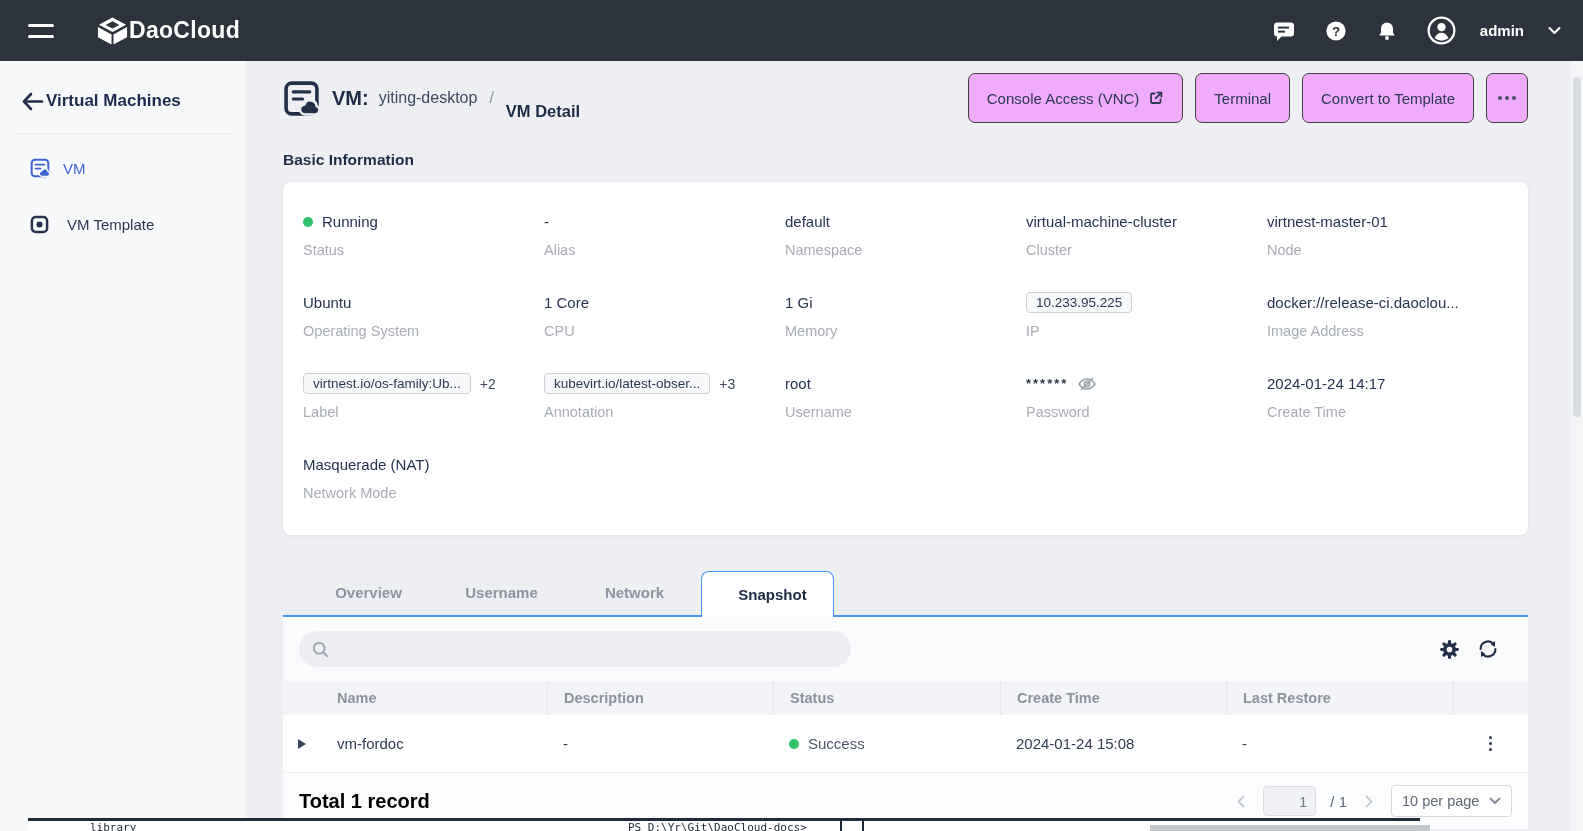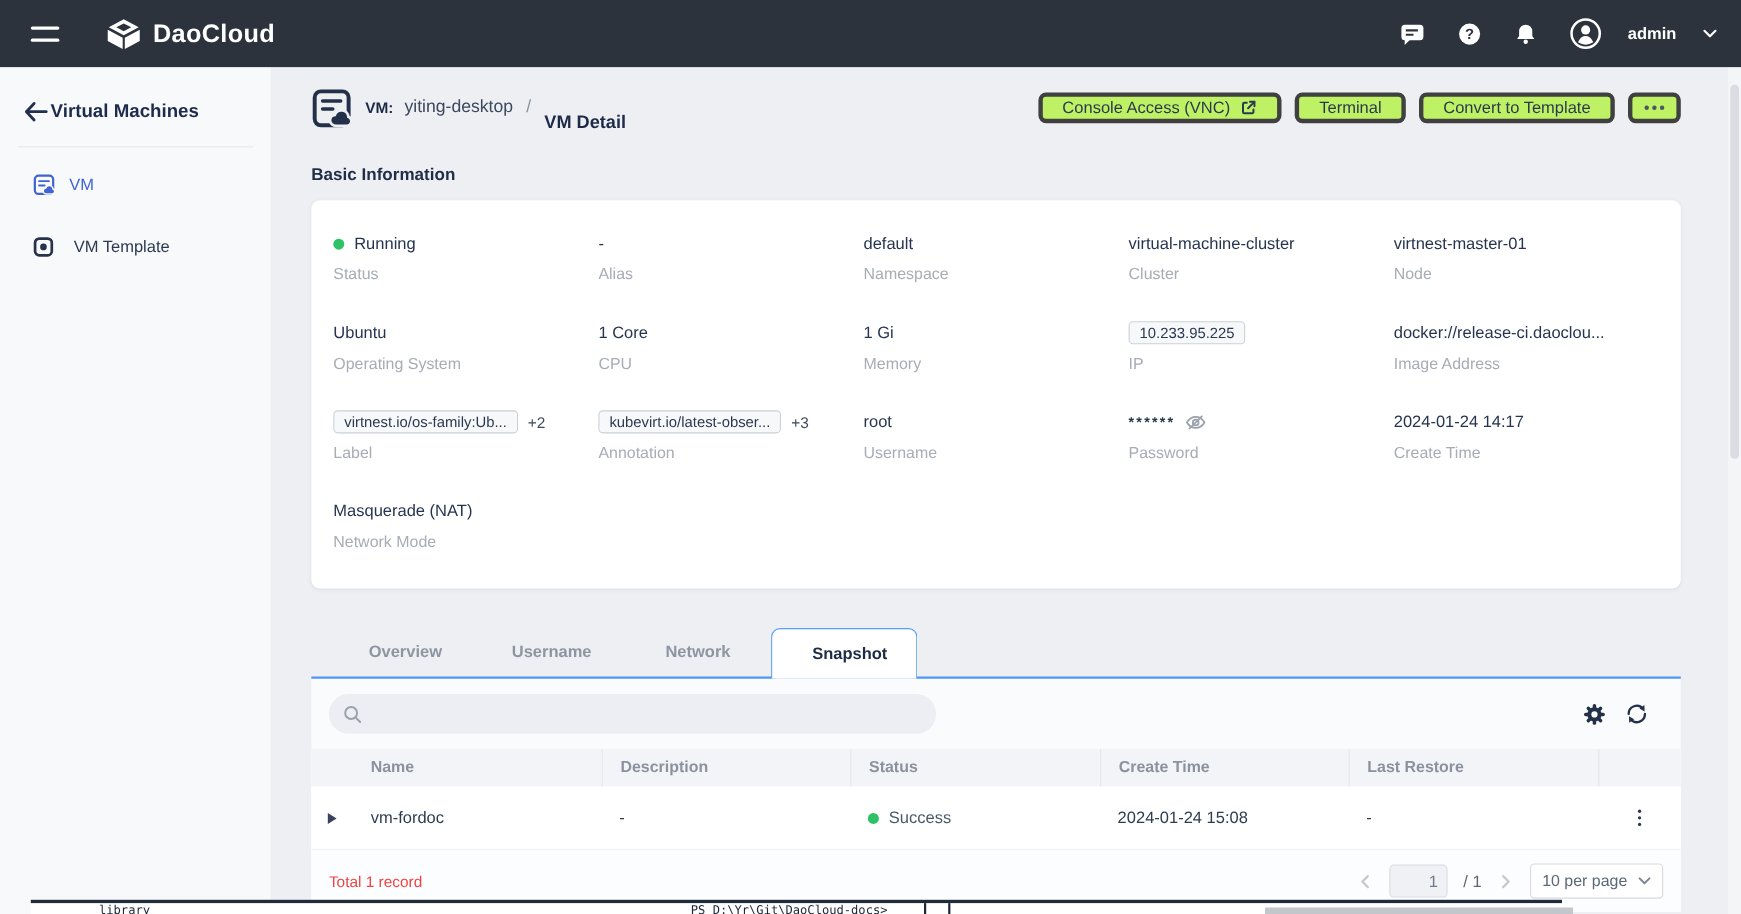--- a/index.html
+++ b/index.html
@@ -8,44 +8,44 @@
   body {
     position:relative;
     font-family:"Liberation Sans", sans-serif;
     background:#edeff3;
     color:#26334b;
   }
   
   .topbar{position:absolute;top:0;left:0;right:0;height:61px;background:#2d333c;display:flex;align-items:center;padding:0 22px;z-index:10;}
   .hamburger{width:26px;display:flex;flex-direction:column;gap:8px;cursor:pointer;margin:0 42px 0 6px;}
   .hamburger span{display:block;height:3px;background:#fff;border-radius:2px;}
-  .brand{display:flex;align-items:center;gap:10px;}
+  .brand{display:flex;align-items:center;}
   .brand-text{color:#fff;font-size:23px;font-weight:bold;letter-spacing:.3px;}
   .top-actions{margin-left:auto;display:flex;align-items:center;gap:29px;}
   .top-icon{display:flex;align-items:center;justify-content:center;cursor:pointer;}
   .user-chip{display:flex;align-items:center;gap:24px;cursor:pointer;}
   .user-name{color:#fff;font-size:15px;font-weight:bold;}
   
   .sidebar{position:absolute;top:61px;left:0;width:246px;bottom:0;background:#f8f9fb;}
   .side-head{display:flex;align-items:center;gap:2px;padding:30px 20px 22px 20px;}
   .side-title{font-size:17px;font-weight:bold;color:#1d2c4e;}
   .side-divider{height:1px;background:#e7e9ee;margin:0 16px;}
   .side-item{display:flex;align-items:center;gap:18px;padding-left:30px;height:40px;margin-top:14px;font-size:15px;color:#2c3950;cursor:pointer;}
   .side-item + .side-item{margin-top:16px;}
   .side-item.active{color:#3f63d2;gap:13px;}
   
   .main{position:absolute;left:246px;top:61px;right:0;bottom:0;padding:0 55px 0 37px;}
   .page-head{height:46px;margin-top:14px;display:flex;align-items:center;}
   .ph-icon{margin-right:12px;display:flex;}
-  .ph-entity{font-size:14px;font-weight:bold;color:#1c2a45;margin-right:10px;}
+  .ph-entity{font-size:20px;font-weight:bold;color:#1c2a45;margin-right:10px;}
   .ph-name{font-size:16px;color:#3b485e;margin-right:12px;}
   .ph-sep{font-size:16px;color:#8a93a0;margin-right:12px;}
   .ph-page{font-size:16.5px;font-weight:bold;color:#1c2a45;margin-top:26px;}
   .ph-actions{margin-left:auto;display:flex;gap:12px;align-items:center;}
-  .btn{height:28px;padding:0 18px;border:4px solid #404040;border-radius:7px;background:#bef264;color:#2b3950;font-size:15px;display:flex;align-items:center;gap:9px;cursor:pointer;white-space:nowrap;}
+  .btn{height:50px;padding:0 18px;border:1px solid #404040;border-radius:7px;background:#f0abfc;color:#2b3950;font-size:15px;display:flex;align-items:center;gap:9px;cursor:pointer;white-space:nowrap;}
   .btn-more{padding:0 11px;}
   .dots-h{display:flex;gap:3px;}
   .dots-h i{width:4px;height:4px;border-radius:50%;background:#4a5568;}
   .section-title{margin-top:30px;font-size:15.5px;font-weight:bold;color:#1f2d47;}
   
   .card{margin-top:13px;background:#fff;border-radius:8px;box-shadow:0 1px 4px rgba(31,45,71,.07);padding:28px 20px 34px 20px;display:grid;grid-template-columns:repeat(5,1fr);row-gap:33px;}
   .field .val{font-size:15px;color:#263450;display:flex;align-items:center;gap:9px;min-height:23px;white-space:nowrap;}
   .field .lbl{margin-top:9px;font-size:14.5px;color:#a7acb5;}
   .dot{width:10px;height:10px;border-radius:50%;background:#2ec267;flex:0 0 auto;}
   .tag{display:inline-block;border:1px solid #ccd1d8;border-radius:4px;background:#f7f8fa;padding:2px 9px;font-size:13.5px;color:#2b3950;max-width:180px;overflow:hidden;white-space:nowrap;}
@@ -70,21 +70,21 @@
   .th.sep{border-left:1px solid #e3e6ea;}
   .trow{height:58px;background:#fff;border-bottom:1px solid #edf0f3;}
   .td{padding-left:16px;font-size:15px;color:#2f3c50;display:flex;align-items:center;gap:9px;}
   .expander{display:flex;justify-content:center;cursor:pointer;}
   .tri{width:0;height:0;border-left:8px solid #37435a;border-top:5px solid transparent;border-bottom:5px solid transparent;}
   .status-text{color:#4c5868;}
   .kebab{display:flex;flex-direction:column;gap:2.5px;align-items:center;justify-self:center;cursor:pointer;padding:4px;}
   .kebab i{width:3.5px;height:3.5px;border-radius:50%;background:#2b3849;}
   
   .tfoot{display:flex;align-items:center;padding:12px 16px;background:#fcfdfe;}
-  .total{color:#ef4444;font-size:14px;}
+  .total{color:#000000;font-size:20px;font-weight:bold;}
   .pager{margin-left:auto;display:flex;align-items:center;gap:14px;}
   .pg-chevron{display:flex;cursor:pointer;padding:2px;}
   .page-box{width:53px;height:30px;background:#eff1f4;border:1px solid #dadde2;border-radius:4px;display:flex;align-items:center;justify-content:flex-end;padding:0 8px;color:#707c8a;font-size:15px;}
   .page-total{color:#5d6876;font-size:15px;}
   .size-select{min-width:121px;height:32px;border:1px solid #d5d9de;border-radius:4px;background:#fff;display:flex;align-items:center;justify-content:space-between;padding:0 10px;color:#5d6876;font-size:14.5px;gap:8px;cursor:pointer;}
   
   .scrollbar{position:absolute;right:0;top:61px;width:12px;bottom:0;background:#f4f5f7;}
   .scroll-thumb{position:absolute;right:2px;top:16px;width:8px;height:340px;background:#d9dce1;border-radius:4px;}
   
   .artifact{position:absolute;left:28px;bottom:0;width:1392px;height:13px;background:#fff;border-top:3px solid #212b39;overflow:hidden;z-index:30;}

